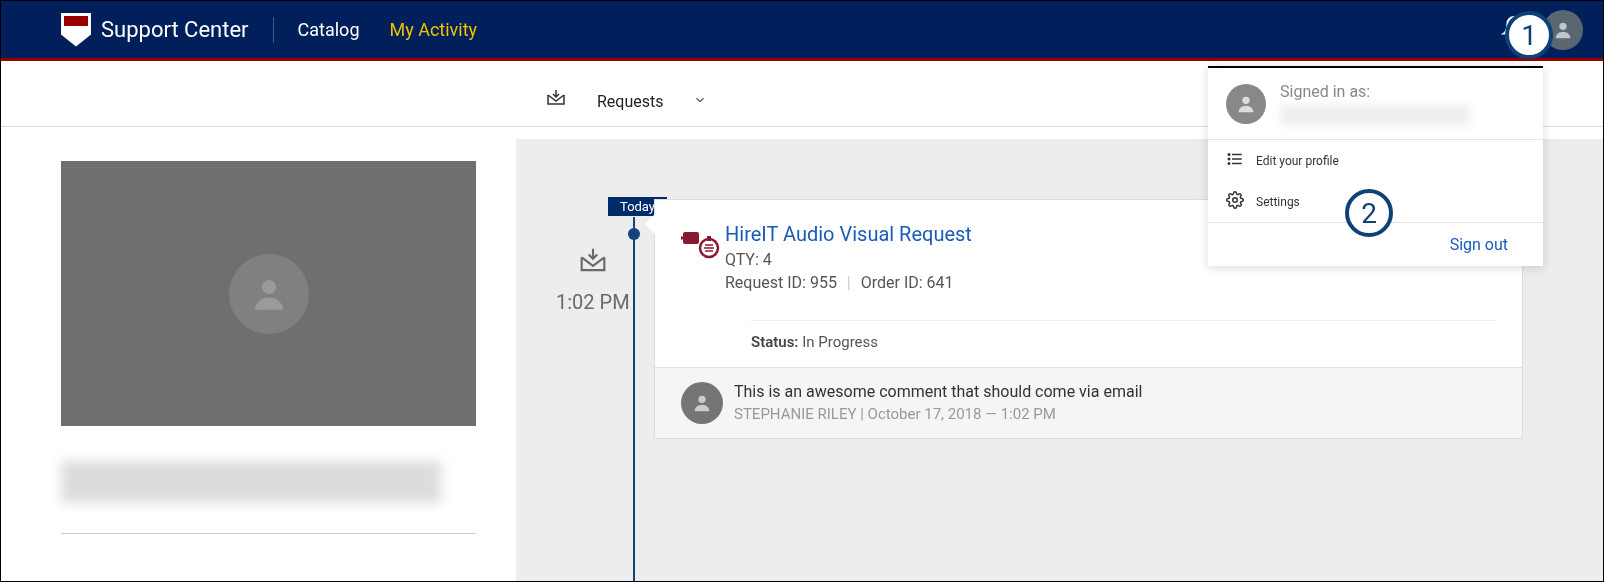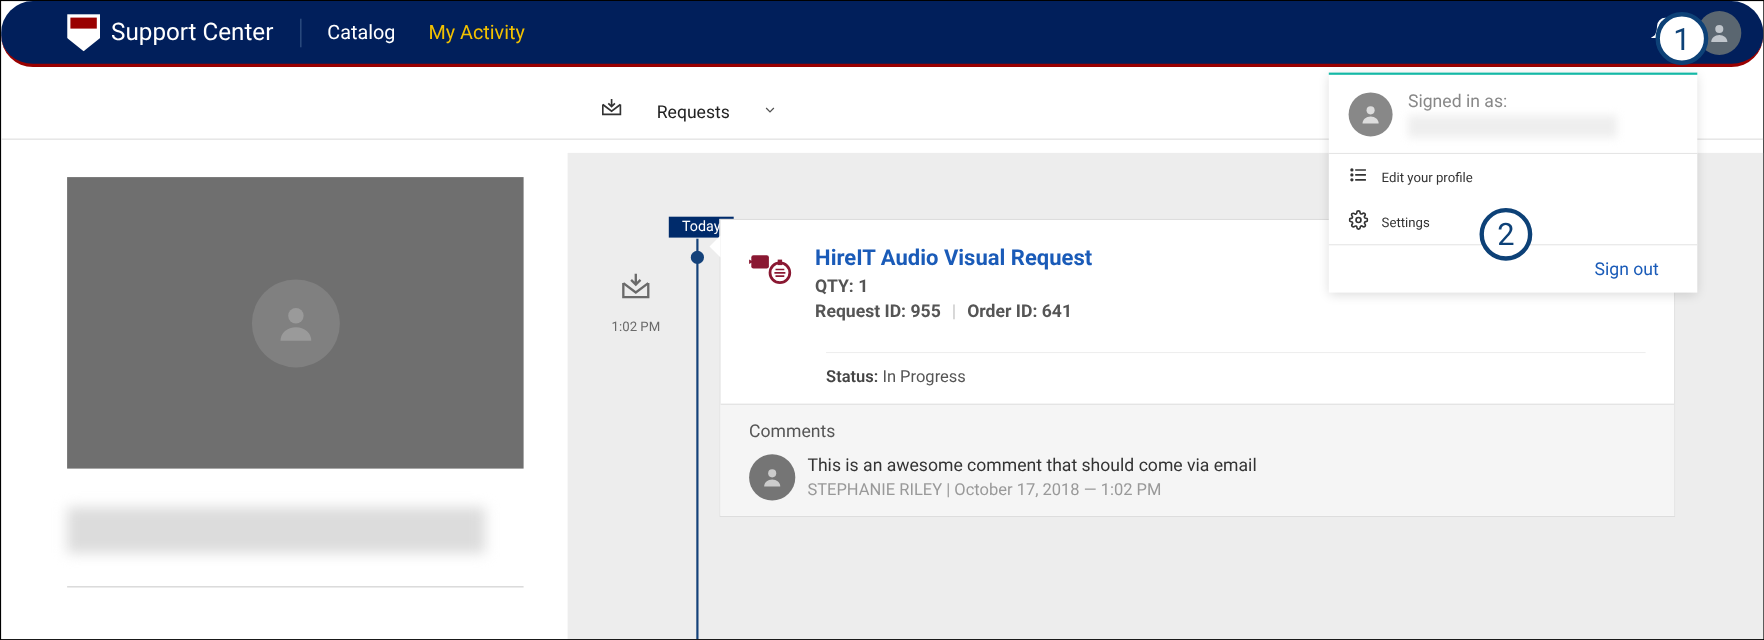--- a/index.html
+++ b/index.html
@@ -15,21 +15,20 @@
     
     
     .header {
       background: #011f5b;
       height: 60px;
       display: flex;
       align-items: center;
       padding: 0 20px 0 60px;
       border-bottom: 3px solid #990000;
       position: relative;
-      border-radius: 29px;
     }
     .brand { display: flex; align-items: center; gap: 10px; }
     .shield {
       width: 30px; height: 34px;
       background: #fff;
       clip-path: polygon(0 0, 100% 0, 100% 65%, 50% 100%, 0 65%);
       position: relative;
     }
     .shield::before {
       content: '';
@@ -54,21 +53,21 @@
     }
     
     
     .dropdown {
       position: absolute;
       top: 65px;
       right: 60px;
       width: 335px;
       background: #fff;
       box-shadow: 0 2px 10px rgba(0,0,0,0.15);
-      border-top: 2px solid #14b8a6;
+      border-top: 2px solid #000000;
       z-index: 10;
     }
     .dropdown-header {
       display: flex; align-items: center;
       padding: 14px 18px;
       gap: 14px;
       border-bottom: 1px solid #e5e5e5;
     }
     .dropdown-avatar {
       width: 40px; height: 40px;
@@ -159,21 +158,21 @@
       padding-left: 115px;
       padding-top: 60px;
     }
     .timeline-icon {
       position: absolute;
       left: 40px; top: 107px;
       text-align: center;
       color: #6a6a6a;
     }
     .timeline-time {
-      font-size: 12px;
+      font-size: 20px;
       margin-top: 6px;
     }
     .today-badge {
       position: absolute;
       left: 92px; top: 58px;
       background: #002b6b;
       color: #fff;
       padding: 2px 12px;
       font-size: 13px;
     }
@@ -203,23 +202,22 @@
       content: '';
       position: absolute;
       left: -10px; top: 14px;
       width: 0; height: 0;
       border-top: 10px solid transparent;
       border-bottom: 10px solid transparent;
       border-right: 10px solid #fff;
     }
     .card-top {
       display: flex;
-      gap: 20px;
+      gap: 4px;
       padding: 22px 26px 16px 26px;
-      font-weight: bold;
     }
     .card-icon { flex-shrink: 0; margin-top: 4px; }
     .card-title { color: #1a5bb8; font-size: 20px; margin-bottom: 4px; cursor: pointer; }
     .card-qty { color: #555; font-size: 16px; margin-bottom: 4px; }
     .card-ids { color: #555; font-size: 16px; }
     .id-sep { margin: 0 6px; color: #ccc; }
     .card-status-row {
       border-top: 1px solid #eee;
       margin: 12px 26px 0 96px;
       padding-top: 12px;
@@ -391,34 +389,33 @@
               <polygon points="0,9 0,15 6,12" fill="#8a1832" transform="translate(-2,0)"></polygon>
               <circle cx="28" cy="22" r="9" fill="none" stroke="#8a1832" stroke-width="2.5"></circle>
               <line x1="23" y1="22" x2="33" y2="22" stroke="#8a1832" stroke-width="1.5"></line>
               <line x1="24" y1="19" x2="32" y2="19" stroke="#8a1832" stroke-width="1.5"></line>
               <line x1="24" y1="25" x2="32" y2="25" stroke="#8a1832" stroke-width="1.5"></line>
               <rect x="26" y="10" width="4" height="5" fill="#8a1832"></rect>
             </svg>
           </div>
           <div>
             <div class="card-title">HireIT Audio Visual Request</div>
-            <div class="card-qty">QTY: 1</div>
+            <div class="card-qty">QTY: 4</div>
             <div class="card-ids">
               <span>Request ID: 955</span>
               <span class="id-sep">|</span>
               <span>Order ID: 641</span>
             </div>
           </div>
         </div>
         <div class="card-status-row">
           <span class="status-label">Status:</span>
           <span>In Progress</span>
         </div>
         <div class="comments-section">
-          <div class="comments-title">Comments</div>
           <div class="comment-row">
             <div class="comment-avatar">
               <svg width="22" height="22" viewBox="0 0 24 24" fill="#ccc">
                 <circle cx="12" cy="8" r="4"></circle>
                 <path d="M4 21c0-4 3.6-7 8-7s8 3 8 7"></path>
               </svg>
             </div>
             <div>
               <div class="comment-text">This is an awesome comment that should come via email</div>
               <div class="comment-meta">

